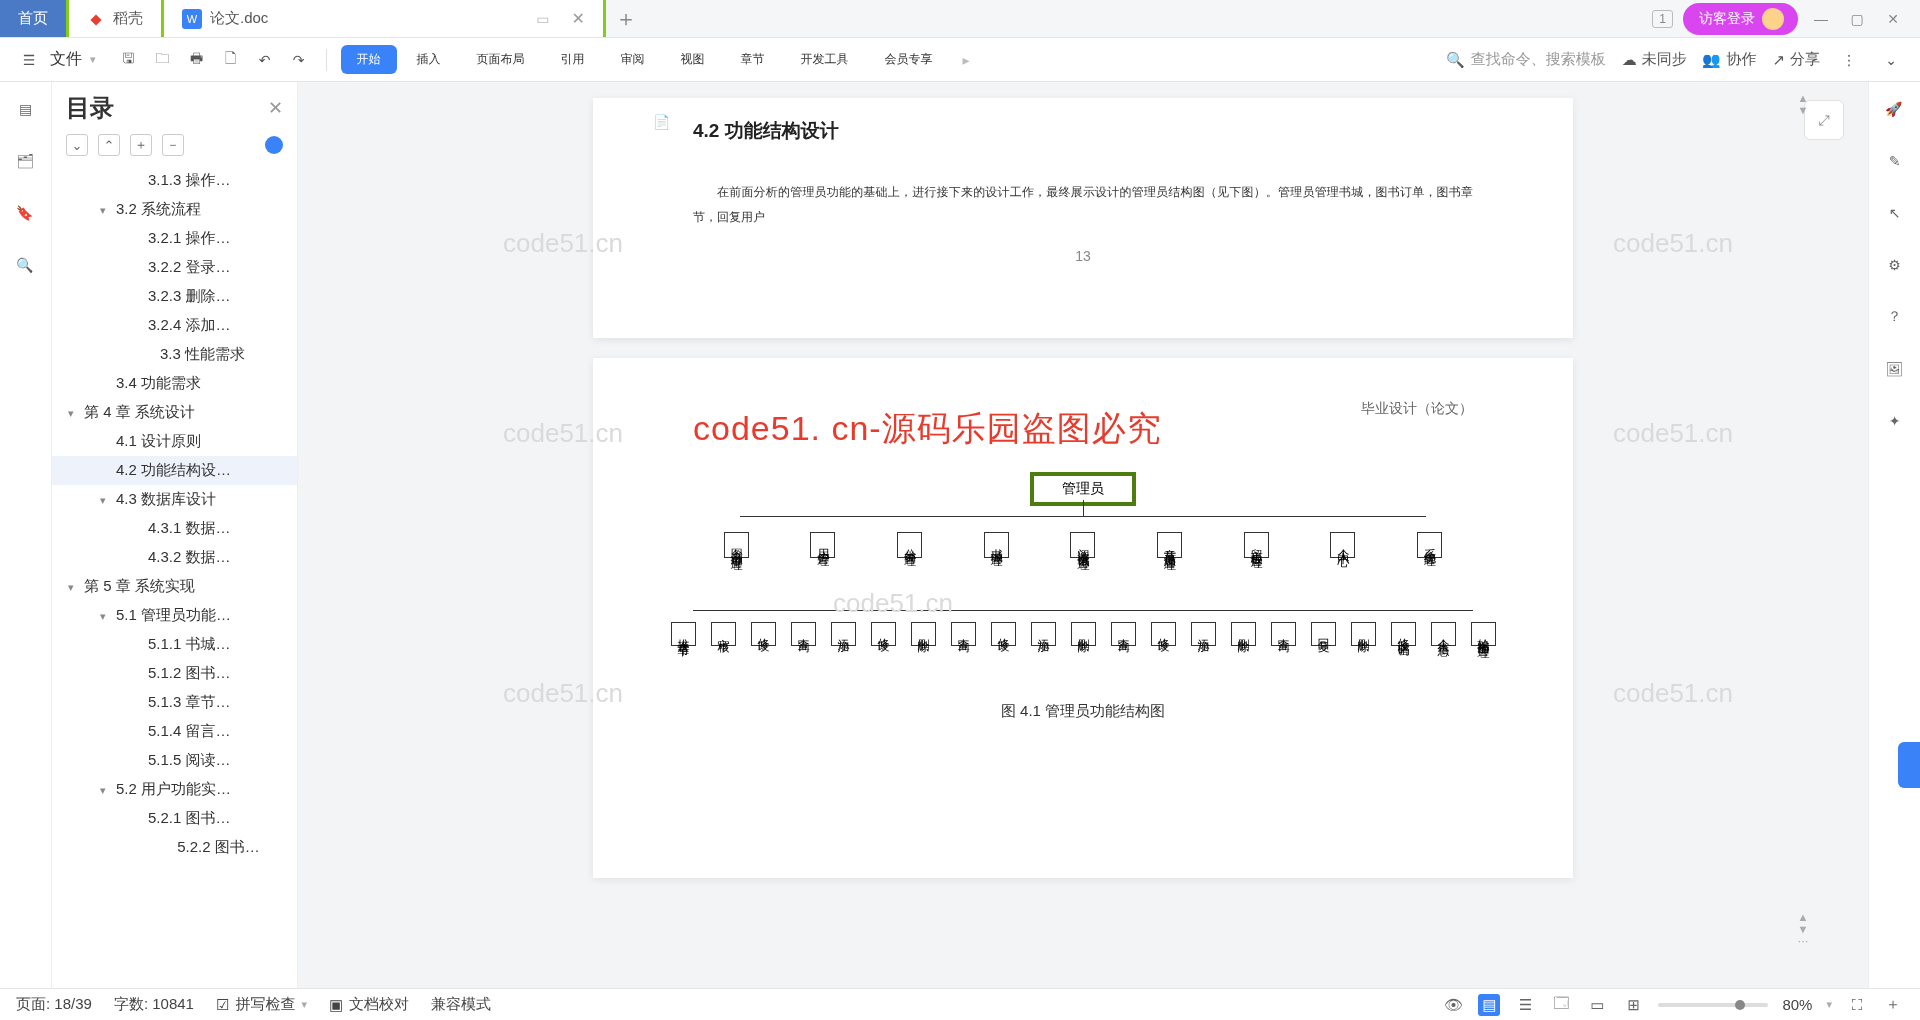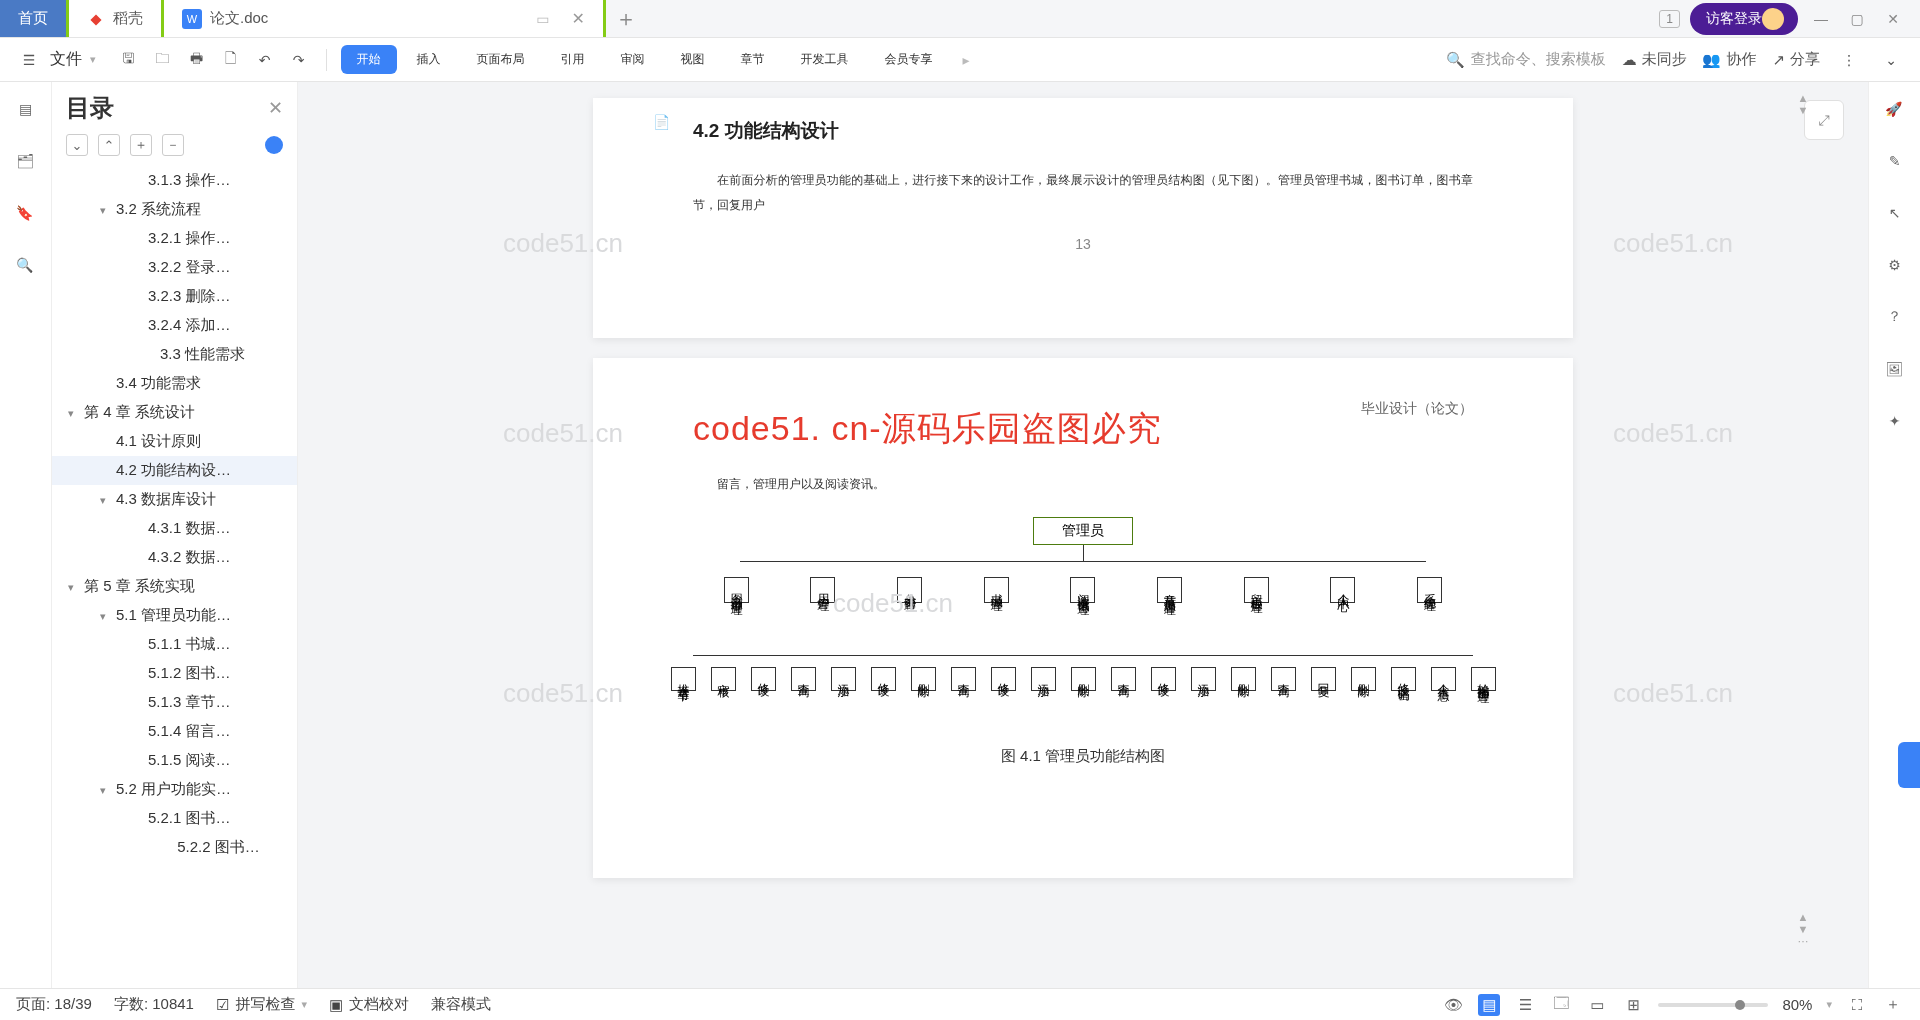--- a/index.html
+++ b/index.html
@@ -11,21 +11,21 @@
 .tab.home { background: #4a7ac5; color: #fff; }
 .tab.daoke { background: #fff; }
 .tab.doc { background: #fff; }
 .tab .ico { width: 18px; height: 18px; display: inline-flex; align-items: center; justify-content: center; }
 .tab .ico.red { color: #e74033; font-weight: bold; }
 .tab .ico.blue { background: #3a82f7; color: #fff; font-size: 11px; border-radius: 3px; width: 20px; height: 20px; }
 .tab-close { color: #999; font-size: 16px; margin-left: 14px; }
 .tab-extra { color: #bbb; font-size: 14px; }
 .tab-plus { width: 40px; display: flex; align-items: center; justify-content: center; color: #888; font-size: 22px; }
 .title-right { margin-left: auto; display: flex; align-items: center; gap: 10px; padding-right: 14px; }
-.login-btn { background: #4c1d95; color: #fff; padding: 5px 14px 5px 16px; border-radius: 16px; font-size: 14px; display: flex; align-items: center; }
+.login-btn { background: #d946ef; color: #fff; padding: 5px 14px 5px 16px; border-radius: 16px; font-size: 14px; display: flex; align-items: center; gap: 7px; }
 .avatar-dot { width: 22px; height: 22px; border-radius: 50%; background: #fdd28a; }
 .win-btn { width: 26px; height: 26px; display: flex; align-items: center; justify-content: center; color: #888; }
 .badge-box { border: 1px solid #bbb; padding: 1px 6px; font-size: 12px; color: #888; border-radius: 3px; }
 
 
 .ribbon { height: 44px; display: flex; align-items: center; padding: 0 16px; gap: 8px; border-bottom: 1px solid #e5e5e5; background: #fff; }
 .rb-ico { width: 26px; height: 26px; display: flex; align-items: center; justify-content: center; color: #555; }
 .rb-file { display: flex; align-items: center; gap: 8px; color: #333; font-size: 16px; margin-right: 12px; }
 .rb-sep { width: 1px; height: 22px; background: #e0e0e0; margin: 0 6px; }
 .rb-tab { padding: 6px 16px; color: #333; font-size: 12px; cursor: pointer; }
@@ -53,31 +53,31 @@
 .ol-item { padding: 5px 8px 5px 0; white-space: nowrap; overflow: hidden; text-overflow: ellipsis; cursor: pointer; }
 .ol-item.active { background: #eef3fb; }
 .chev { display: inline-block; width: 14px; color: #888; font-size: 11px; margin-right: 2px; }
 
 
 .canvas { flex: 1; background: #f3f4f6; overflow: auto; position: relative; display: flex; flex-direction: column; align-items: center; padding: 16px 0; }
 .page { width: 980px; background: #fff; box-shadow: 0 2px 8px rgba(0,0,0,0.08); margin-bottom: 20px; padding: 40px 100px 30px; position: relative; }
 .page.upper { padding-top: 20px; min-height: 240px; }
 .page.lower { min-height: 520px; }
 .page-ico { position: absolute; left: 60px; top: 16px; width: 24px; height: 24px; color: #9ab7e0; }
-.sec-title { font-size: 19px; font-weight: 700; color: #222; margin-bottom: 24px; }
+.sec-title { font-size: 19px; font-weight: 700; color: #222; margin-bottom: 36px; }
 .body-txt { font-size: 12px; color: #333; line-height: 2.1; text-indent: 2em; text-align: justify; }
 .pgnum { text-align: center; color: #888; font-size: 14px; margin-top: 18px; }
 .red-banner { color: #e63b2d; font-size: 34px; font-weight: 500; margin: 8px 0 20px; letter-spacing: 1px; }
 .header-right { position: absolute; right: 100px; top: 42px; font-size: 14px; color: #666; }
 .fig-cap { text-align: center; font-size: 15px; color: #333; margin-top: 10px; }
 .wm { position: absolute; color: #d9dadc; font-size: 26px; pointer-events: none; }
 
 
 .diagram { margin-top: 20px; position: relative; height: 220px; }
-.d-root { position: absolute; left: 50%; top: 0; transform: translateX(-50%); border: 1px solid #4d7c0f; padding: 4px 28px; font-size: 14px; background: #fff; }
+.d-root { position: absolute; left: 50%; top: 0; transform: translateX(-50%); border: 4px solid #4d7c0f; padding: 4px 28px; font-size: 14px; background: #fff; }
 .d-row2 { position: absolute; top: 60px; left: 0; right: 0; display: flex; justify-content: space-around; }
 .d-box-v { border: 1px solid #333; writing-mode: vertical-rl; padding: 6px 3px; font-size: 12px; background: #fff; letter-spacing: 2px; }
 .d-row3 { position: absolute; top: 150px; left: -30px; right: -30px; display: flex; justify-content: space-around; }
 .d-line-h { position: absolute; height: 1px; background: #333; }
 .d-line-v { position: absolute; width: 1px; background: #333; }
 
 
 .float-pin { position: absolute; right: 24px; top: 18px; width: 40px; height: 40px; border: 1px solid #e0e0e0; border-radius: 6px; background: #fff; display: flex; align-items: center; justify-content: center; color: #888; }
 
 
@@ -228,21 +228,20 @@
       <div class="sec-title">4.2  功能结构设计</div>
       <div class="body-txt">在前面分析的管理员功能的基础上，进行接下来的设计工作，最终展示设计的管理员结构图（见下图）。管理员管理书城，图书订单，图书章节，回复用户</div>
       <div class="pgnum">13</div>
       <span class="wm" style="left:-90px;top:130px">code51.cn</span>
       <span class="wm" style="right:-160px;top:130px">code51.cn</span>
     </div>
 
     <div class="page lower">
       <div class="header-right">毕业设计（论文）</div>
       <div class="red-banner">code51. cn-源码乐园盗图必究</div>
-      <div class="body-txt" style="text-indent:2em">留言，管理用户以及阅读资讯。</div>
 
       <div class="diagram">
         <div class="d-root">管理员</div>
         <div class="d-line-v" style="left:50%;top:28px;height:16px"></div>
         <div class="d-line-h" style="left:6%;right:6%;top:44px"></div>
         <div class="d-row2" id="drow2">
             <div class="d-box-v">图书订单管理</div>
             <div class="d-box-v">用户管理</div>
             <div class="d-box-v">分类管理</div>
             <div class="d-box-v">书城管理</div>

